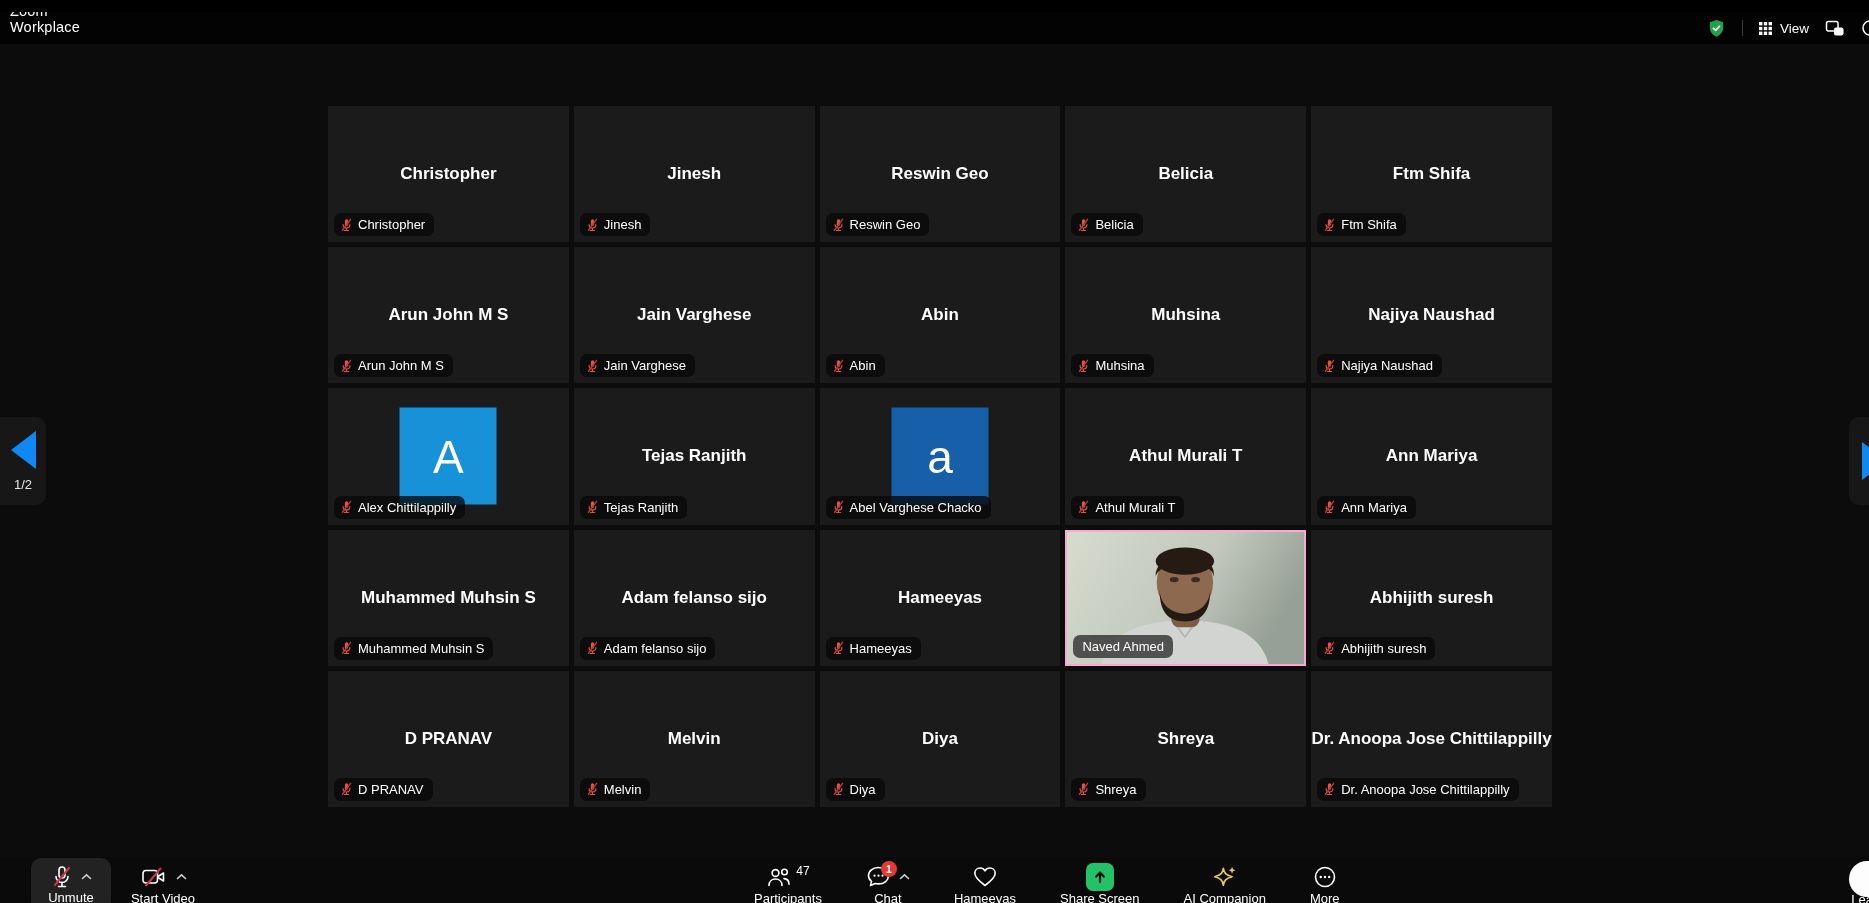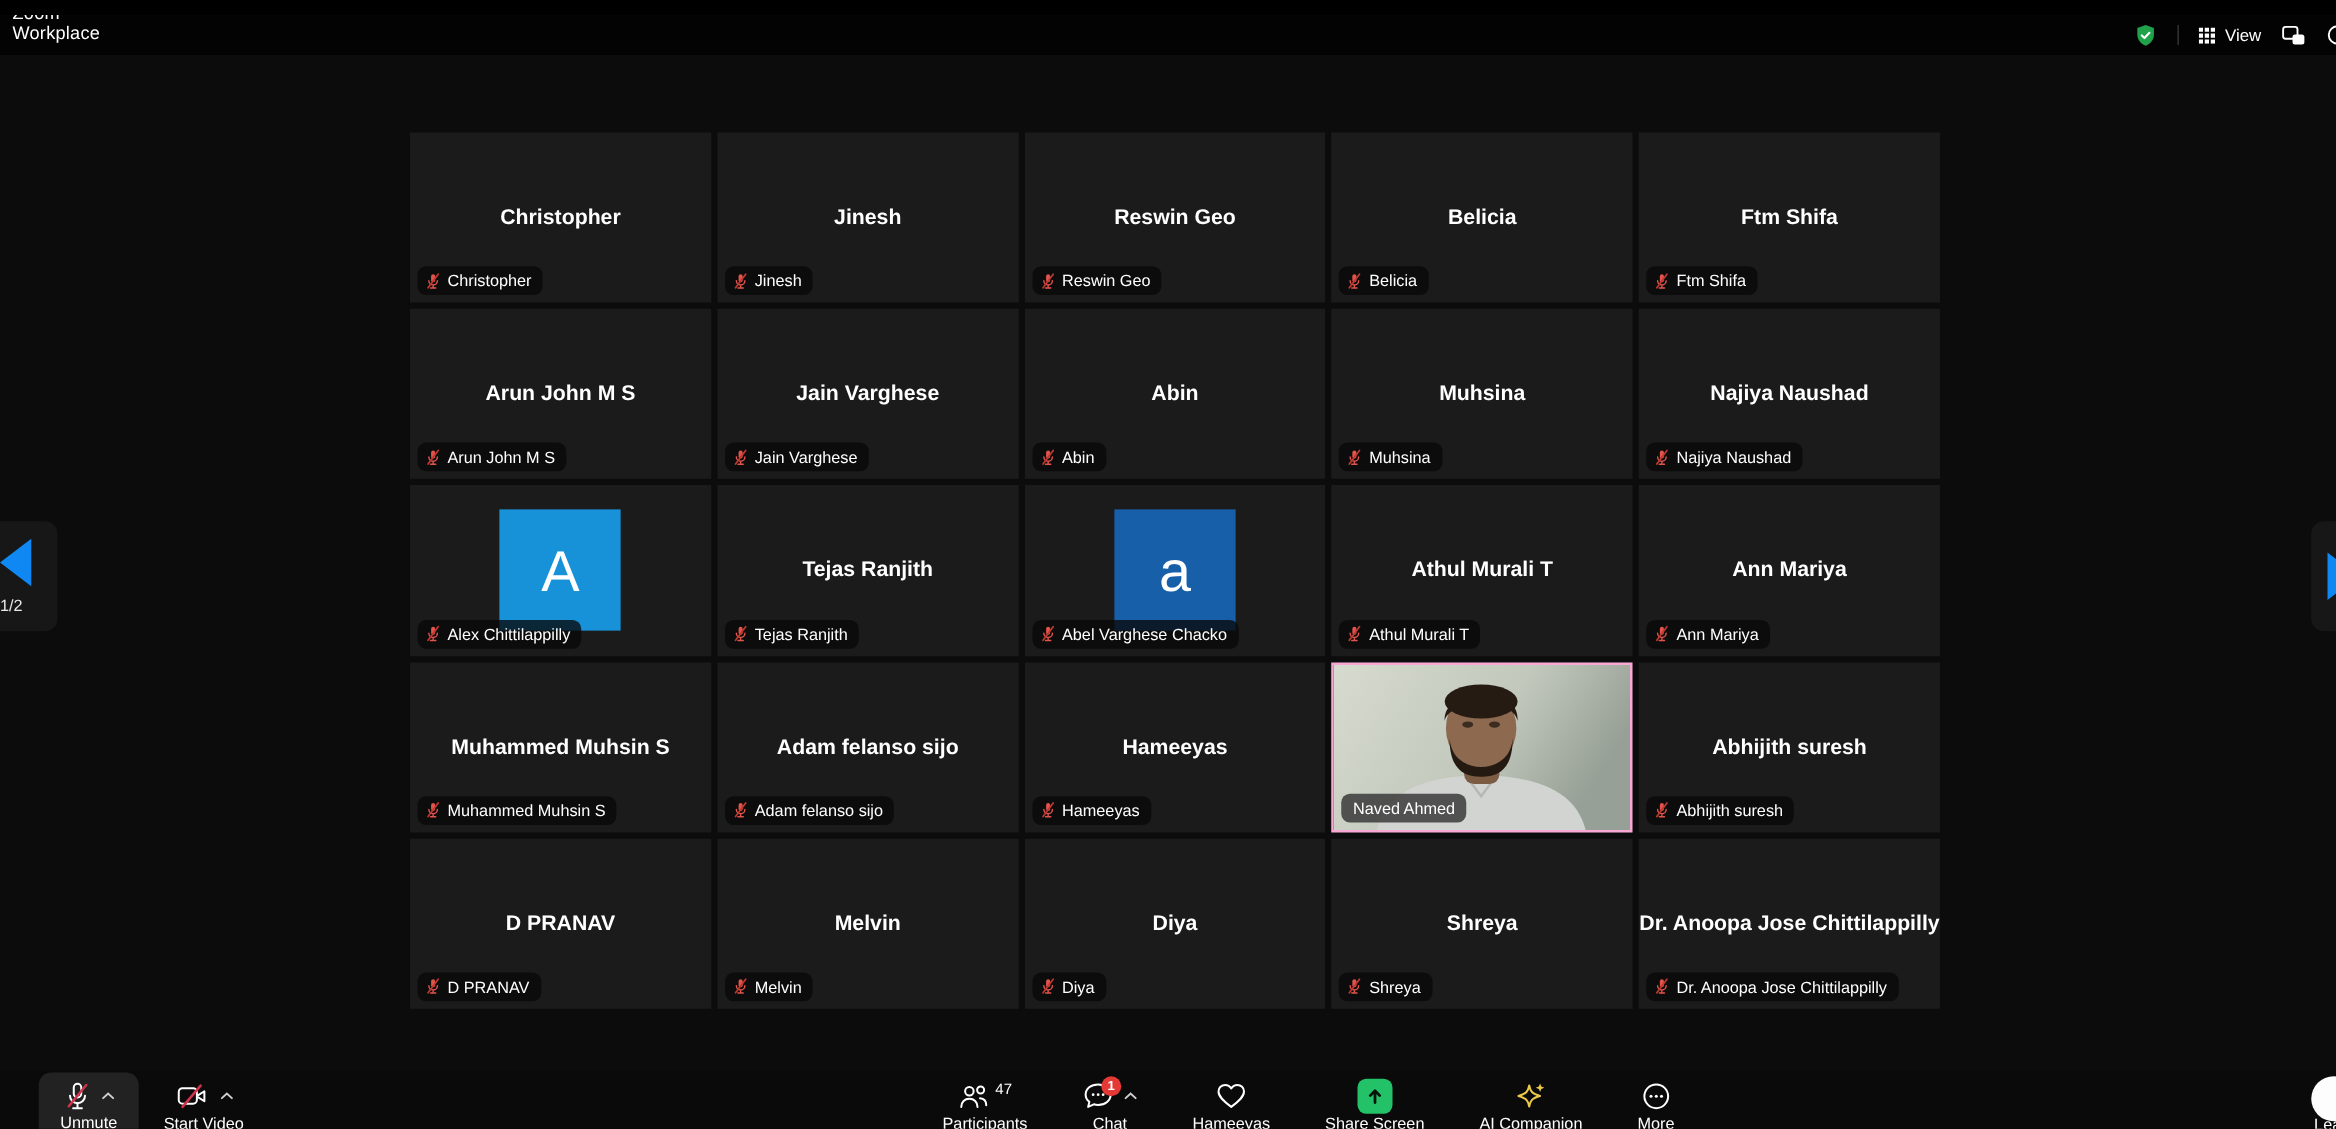--- a/index.html
+++ b/index.html
@@ -27,21 +27,21 @@
   .video-feed svg { width:100%; height:100%; display:block; }
   .tile.video-tile.active { border:2px solid #f9a8d4; }
   .name-tag { position:absolute; left:6px; bottom:6px; display:flex; align-items:center; gap:5px;
               background:rgba(8,8,8,.78); border-radius:7px; padding:4px 9px 4px 6px;
               color:#fff; font-size:13px; white-space:nowrap; max-width:95%; }
   .video-tile .name-tag { background:rgba(58,58,58,.85); padding-left:9px; }
   .mic-muted-wrap { display:flex; align-items:center; }
 
   
   .page-nav-left { position:absolute; left:0; top:373px; width:46px; height:88px; background:#171717;
-                   border-radius:0 10px 10px 0; display:flex; flex-direction:column; 
+                   border-radius:0 10px 10px 0; display:flex; flex-direction:column; align-items:center;
                    justify-content:center; gap:8px; cursor:pointer; z-index:5; }
   .tri-left { width:0; height:0; border-top:19px solid transparent; border-bottom:19px solid transparent;
               border-right:25px solid #1088f4; }
   .page-label { color:#e8e8e8; font-size:13px; }
   .page-nav-right { position:absolute; right:0; top:373px; width:20px; height:88px; background:#171717;
                     border-radius:10px 0 0 10px; overflow:hidden; cursor:pointer; z-index:5; }
   .tri-right { position:absolute; right:-18px; top:50%; transform:translateY(-50%); width:0; height:0;
                border-top:19px solid transparent; border-bottom:19px solid transparent;
                border-left:25px solid #1088f4; }
 

